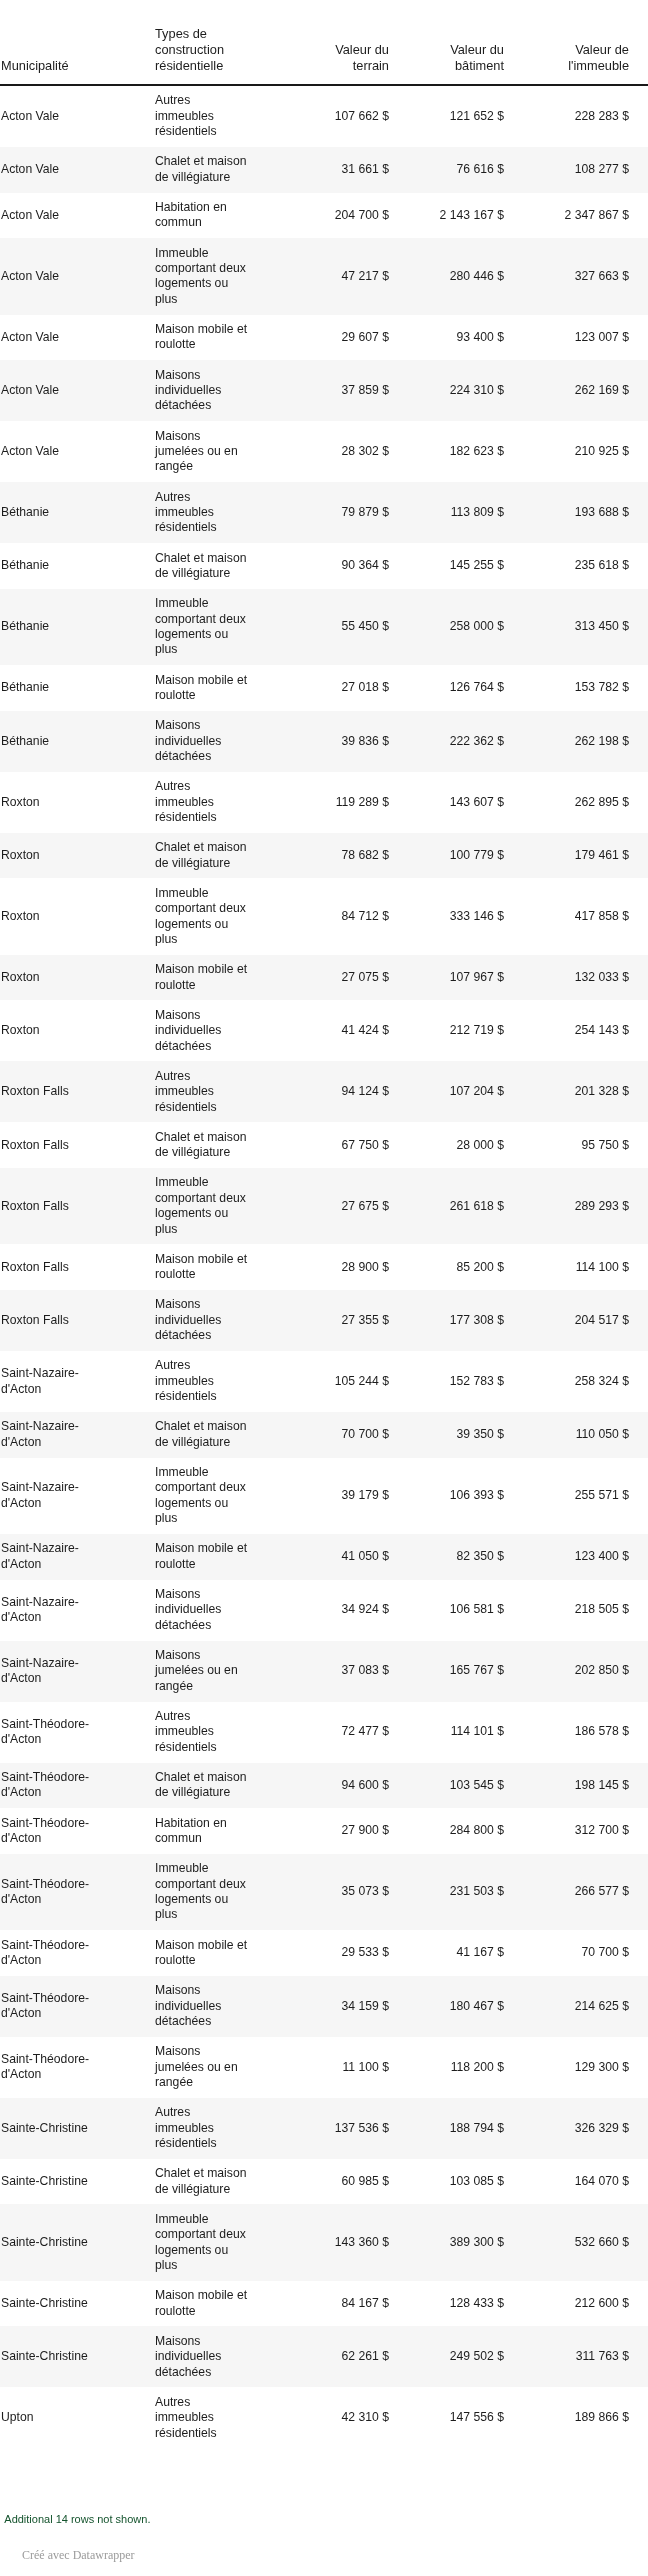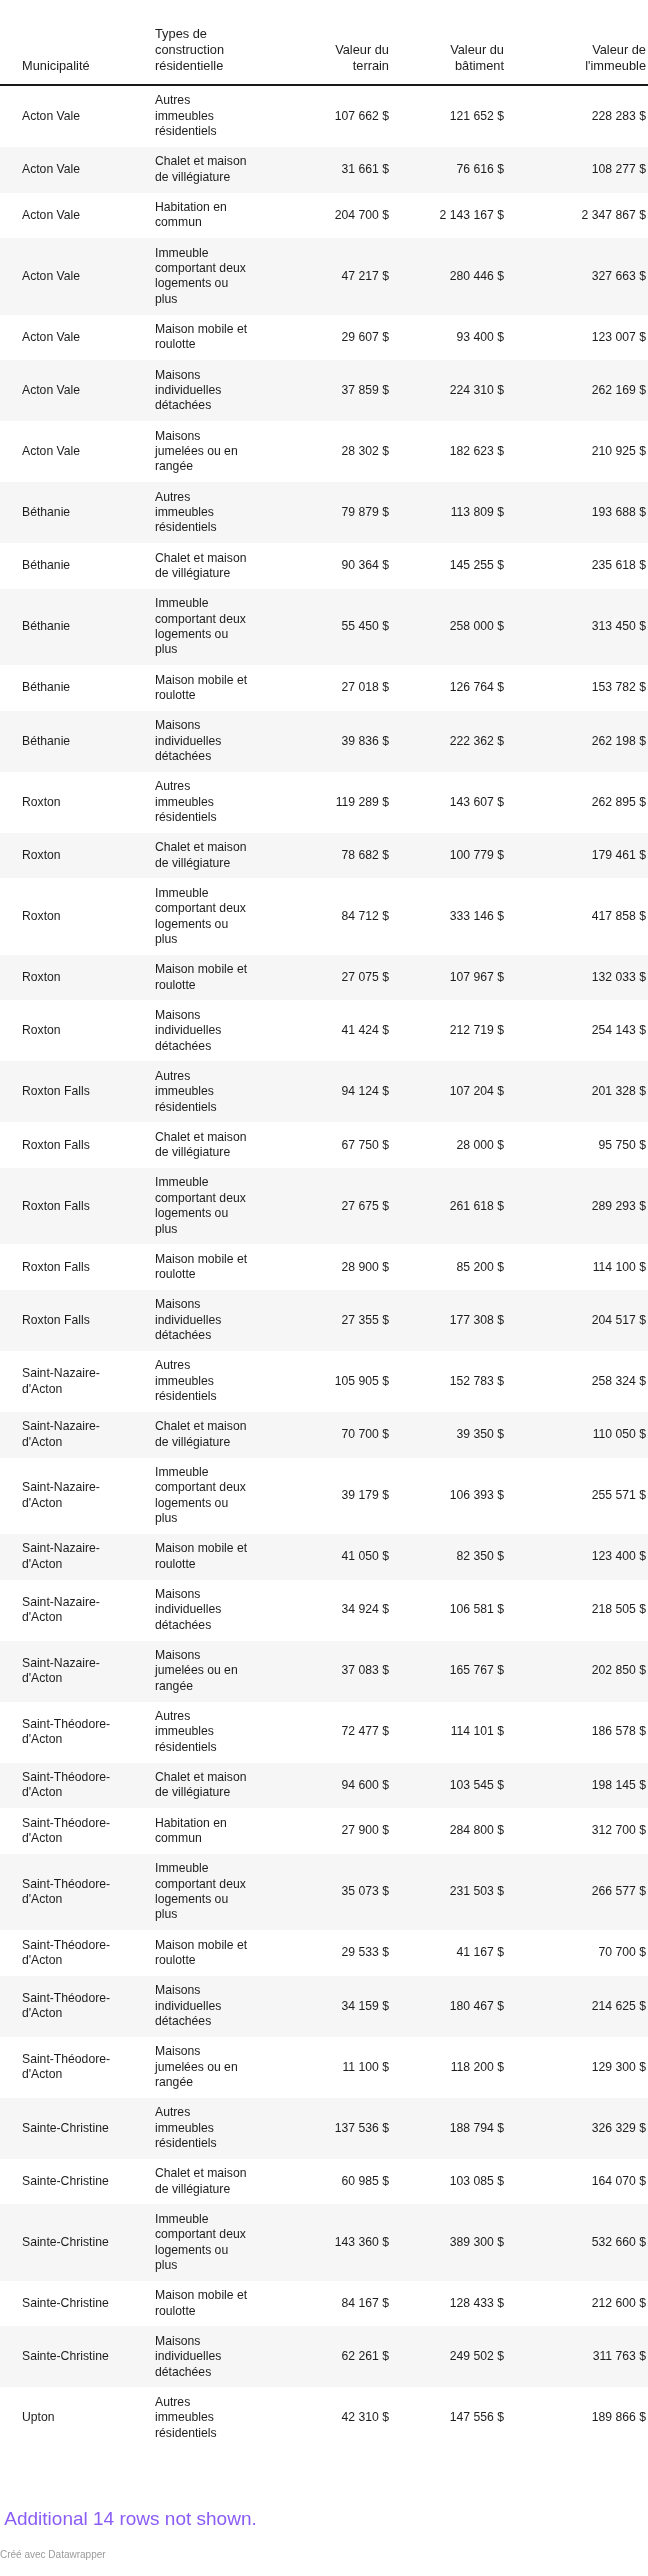--- a/index.html
+++ b/index.html
@@ -27,36 +27,37 @@
   }
   tbody td {
     vertical-align: middle;
     padding: 7.4px 0;
     font-size: 12.2px;
     line-height: 15.4px;
     white-space: pre-line;
     text-align: left;
   }
   tr.stripe td { background: #f6f6f6; }
-  .c0 { padding-left: 22px; }
+  .c0 { padding-left: 1px; }
   .c2, .c3, .c4 { text-align: right; }
-  .c4 { padding-right: 3px; }
+  .c4 { padding-right: 20px; }
   .footer-note {
     margin: 63px 0 0 4.3px;
-    font-size: 19px;
+    font-size: 11px;
     line-height: 16px;
-    color: #8b5cf6;
+    color: #14532d;
   }
   .credit {
-    margin: 21px 0 0 0;
-    font-size: 10px;
+    margin: 21px 0 0 22px;
+    font-size: 12px;
     line-height: 14px;
     color: #9b9b9b;
     text-decoration: none;
     display: inline-block;
+    font-family: Liberation Serif, serif;
   }
 </style>
 </head>
 <body>
 
 
 
 <table>
   <colgroup>
     <col style="width:155px">
@@ -272,21 +273,21 @@
         <td class="c2">27 355 $</td>
         <td class="c3">177 308 $</td>
         <td class="c4">204 517 $</td>
       </tr>
       <tr>
         <td class="c0">Saint-Nazaire-
 d'Acton</td>
         <td class="c1">Autres
 immeubles
 résidentiels</td>
-        <td class="c2">105 905 $</td>
+        <td class="c2">105 244 $</td>
         <td class="c3">152 783 $</td>
         <td class="c4">258 324 $</td>
       </tr>
       <tr class="stripe">
         <td class="c0">Saint-Nazaire-
 d'Acton</td>
         <td class="c1">Chalet et maison
 de villégiature</td>
         <td class="c2">70 700 $</td>
         <td class="c3">39 350 $</td>

